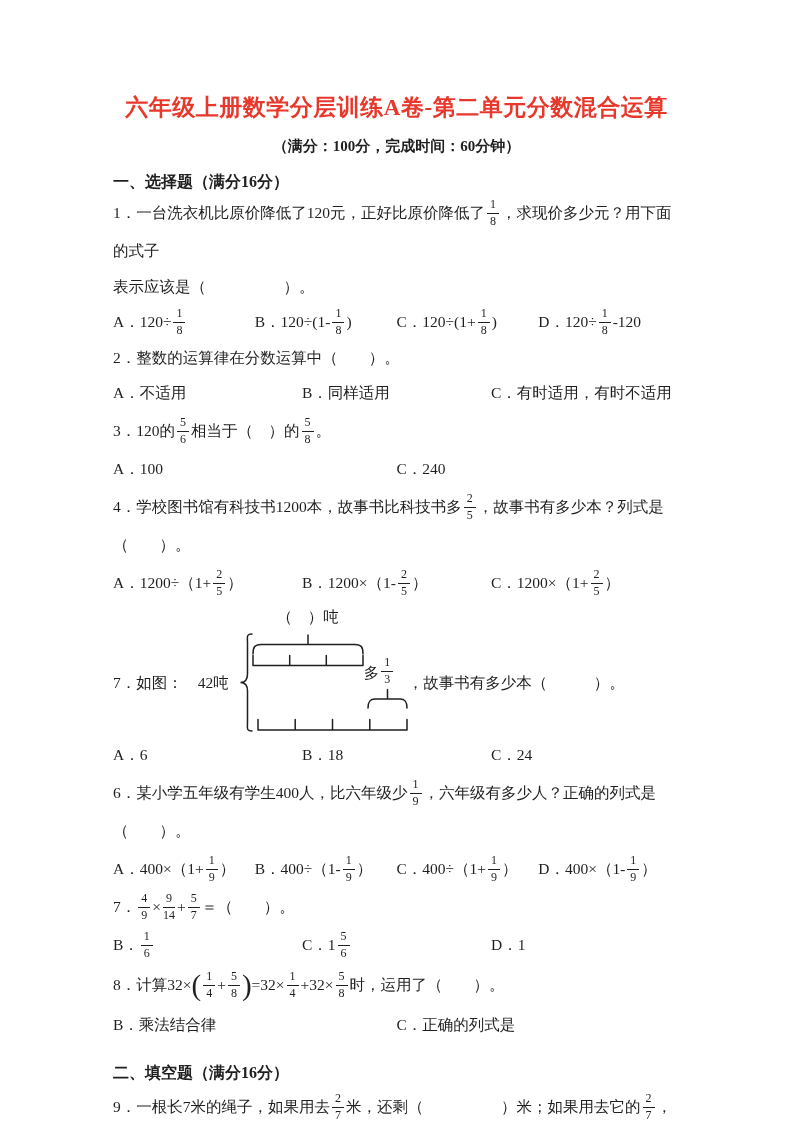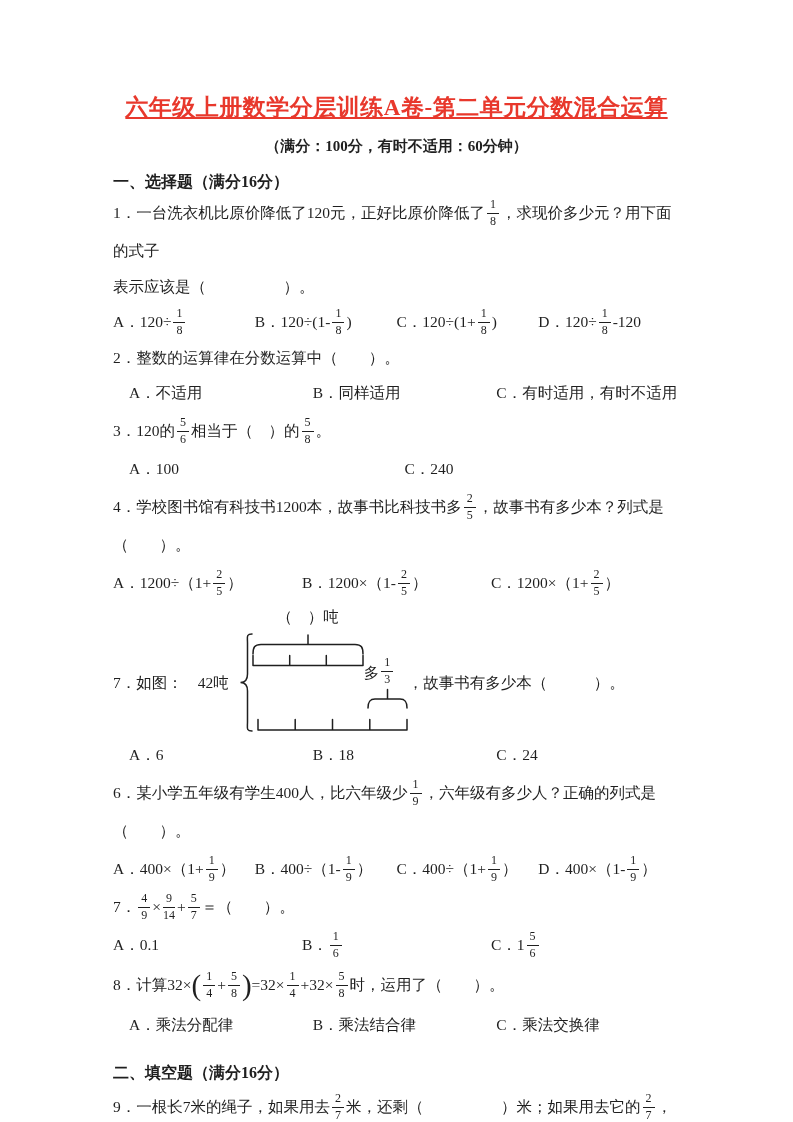--- a/index.html
+++ b/index.html
@@ -12,21 +12,21 @@
   }
   .title{
     margin:0;text-align:center;font-size:23px;font-weight:bold;line-height:32px;
     letter-spacing:0.5px;
   }
   .subtitle{text-align:center;font-weight:bold;font-size:15px;line-height:22px;margin-top:11px;}
   .sec-head{font-weight:bold;font-size:16px;line-height:24px;margin-top:13px;}
   .line{min-height:38px;line-height:38px;}
   .line.short{min-height:33px;line-height:33px;}
   .opts{display:flex;align-items:center;min-height:38px;}
-  .opts.tight{min-height:33px;margin-left:16px;}
+  .opts.tight{min-height:33px;}
   .opt{flex:1 1 0;white-space:nowrap;line-height:38px;}
   
   .frac{
     display:inline-flex;flex-direction:column;align-items:center;
     vertical-align:middle;margin:0 2px;font-size:12px;line-height:1.15;
     position:relative;top:-1px;
   }
   .frac .num{padding:0 3px 1px 3px;border-bottom:1.3px solid #1f1f1f;}
   .frac .den{padding-top:1px;}
   .bigp{font-size:29px;font-weight:400;vertical-align:middle;line-height:0;position:relative;top:-1px;}
@@ -42,23 +42,23 @@
   }
   .d-morelabel{
     position:absolute;left:126px;top:53px;display:flex;align-items:center;
     font-size:15.5px;line-height:1;white-space:nowrap;
   }
   .d-svg{position:absolute;left:0;top:0;}
 </style>
 </head>
 <body>
 
-<h1 class="title" style="color: rgb(232, 56, 44); text-decoration: underline;">六年级上册数学分层训练A卷-第二单元分数混合运算</h1>
-
-<div class="subtitle">（满分：100分，有时不适用：60分钟）</div>
+<h1 class="title" style="color: rgb(232, 56, 44);">六年级上册数学分层训练A卷-第二单元分数混合运算</h1>
+
+<div class="subtitle">（满分：100分，完成时间：60分钟）</div>
 
 <div class="sec-head">一、选择题（满分16分）</div>
 
 <div class="line">1．一台洗衣机比原价降低了120元，正好比原价降低了<span class="frac">
       <span class="num">1</span>
       <span class="den">8</span>
     </span>，求现价多少元？用下面的式子</div>
 <div class="line short">表示应该是（　　　　　）。</div>
 <div class="opts">
   <span class="opt">A．120÷<span class="frac">
@@ -171,48 +171,47 @@
       <span class="num">4</span>
       <span class="den">9</span>
     </span>×<span class="frac">
       <span class="num">9</span>
       <span class="den">14</span>
     </span>+<span class="frac">
       <span class="num">5</span>
       <span class="den">7</span>
     </span>＝（　　）。</div>
 <div class="opts">
-  <span class="opt">A．0.1</span>
   <span class="opt">B．<span class="frac">
         <span class="num">1</span>
         <span class="den">6</span>
       </span></span>
   <span class="opt">C．1<span class="frac">
         <span class="num">5</span>
         <span class="den">6</span>
       </span></span>
+  <span class="opt">D．1</span>
 </div>
 
 <div class="line" style="min-height:42px;line-height:42px;">8．计算32×<span class="bigp">(</span><span class="frac">
       <span class="num">1</span>
       <span class="den">4</span>
     </span>+<span class="frac">
       <span class="num">5</span>
       <span class="den">8</span>
     </span><span class="bigp">)</span>=32×<span class="frac">
       <span class="num">1</span>
       <span class="den">4</span>
     </span>+32×<span class="frac">
       <span class="num">5</span>
       <span class="den">8</span>
     </span>时，运用了（　　）。</div>
 <div class="opts tight">
-  <span class="opt">A．乘法分配律</span>
   <span class="opt">B．乘法结合律</span>
-  <span class="opt">C．乘法交换律</span>
+  <span class="opt">C．正确的列式是</span>
 </div>
 
 <div class="sec-head" style="margin-top:17px;">二、填空题（满分16分）</div>
 
 <div class="line" style="min-height:44px;line-height:44px;">9．一根长7米的绳子，如果用去<span class="frac">
       <span class="num">2</span>
       <span class="den">7</span>
     </span>米，还剩（　　　　　）米；如果用去它的<span class="frac">
       <span class="num">2</span>
       <span class="den">7</span>

